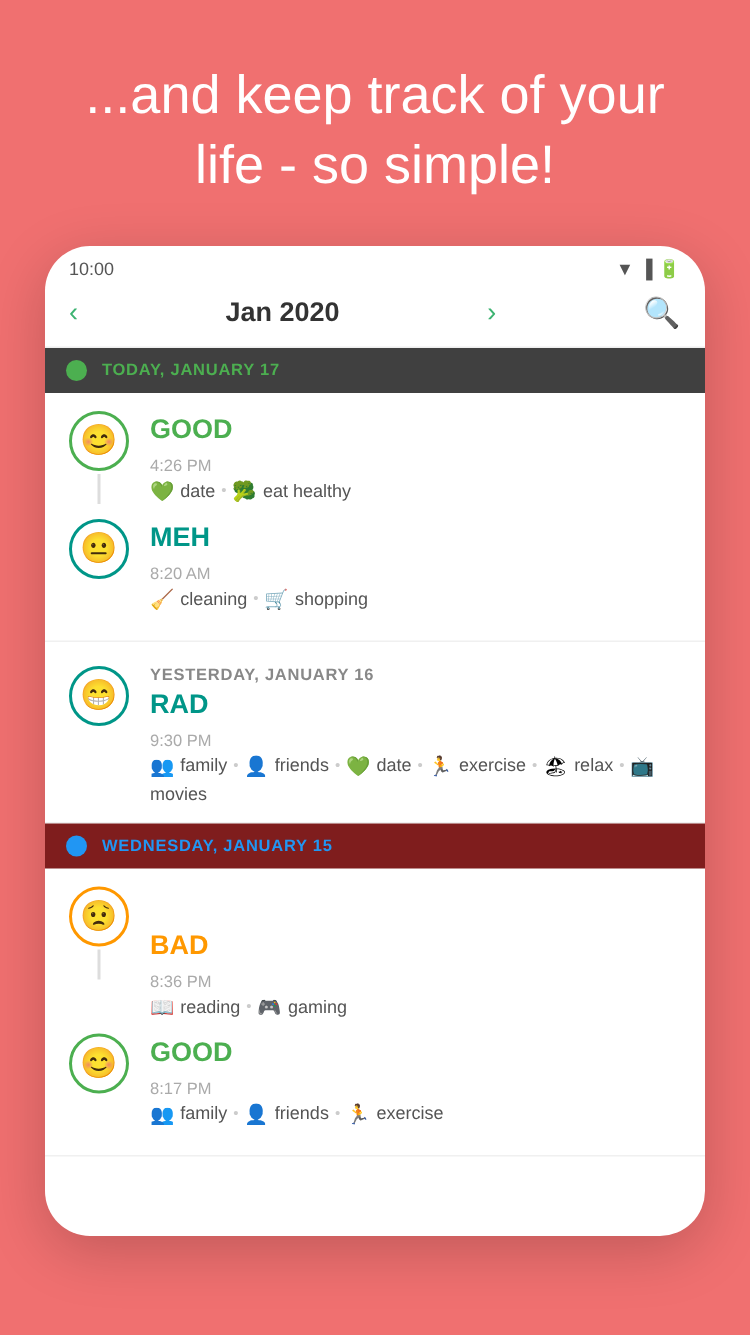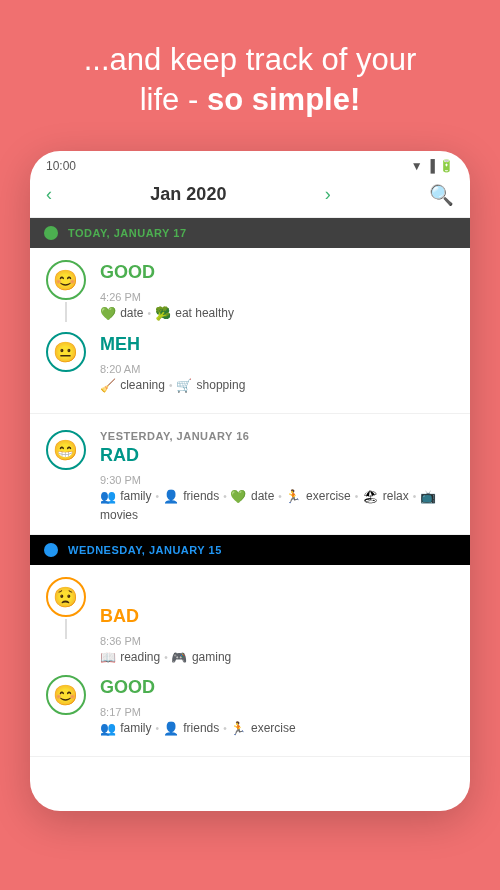--- a/index.html
+++ b/index.html
@@ -11,25 +11,25 @@
       overflow: hidden;
       display: flex;
       flex-direction: column;
       align-items: center;
     }
 
     .header-text {
       color: white;
       text-align: center;
       padding: 40px 30px 30px 30px;
-      font-size: 31px;
+      font-size: 36px;
       line-height: 1.3;
     }
     .header-text .bold {
-      font-weight: 700;
+      font-weight: 400;
     }
 
     .phone-container {
       background: white;
       border-radius: 30px;
       width: 440px;
       height: 660px;
       overflow: hidden;
       box-shadow: 0 10px 40px rgba(0,0,0,0.2);
       display: flex;
@@ -86,21 +86,21 @@
     .day-header {
       display: flex;
       align-items: center;
       padding: 8px 14px;
       gap: 10px;
     }
     .day-header.today {
       background-color: #404040;
     }
     .day-header.wednesday {
-      background-color: #000000;
+      background-color: #7f1d1d;
     }
     .day-dot {
       width: 14px;
       height: 14px;
       border-radius: 50%;
       flex-shrink: 0;
     }
     .day-dot.green { background: #4caf50; }
     .day-dot.blue { background: #2196f3; }
 

